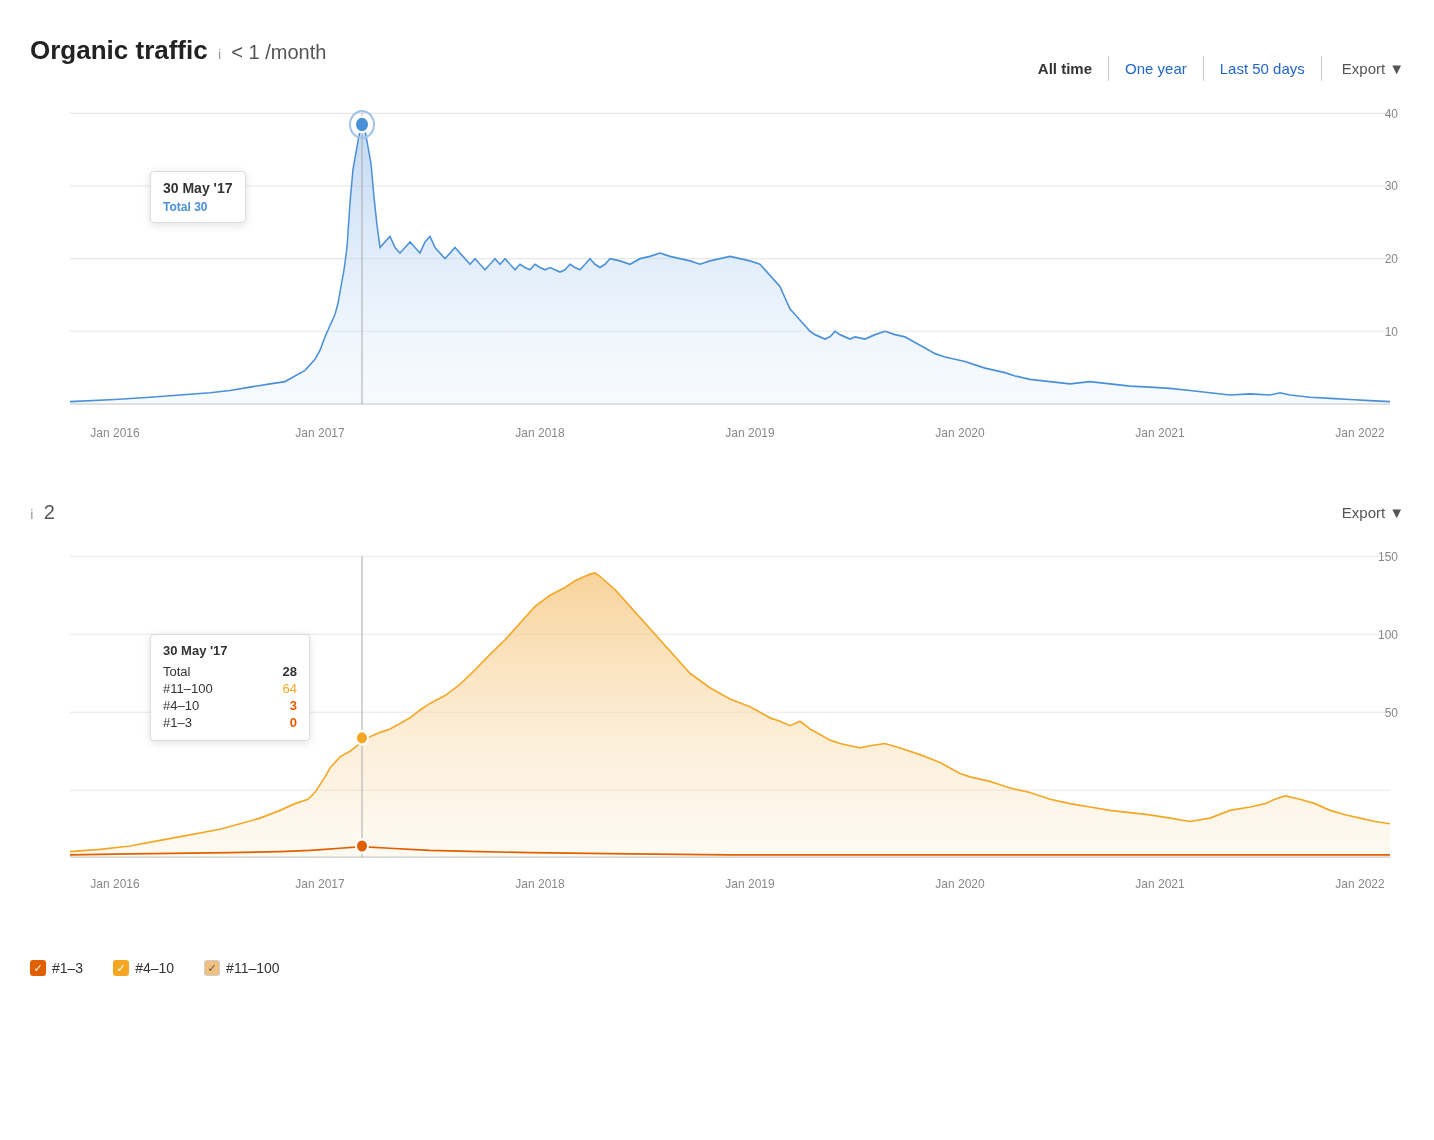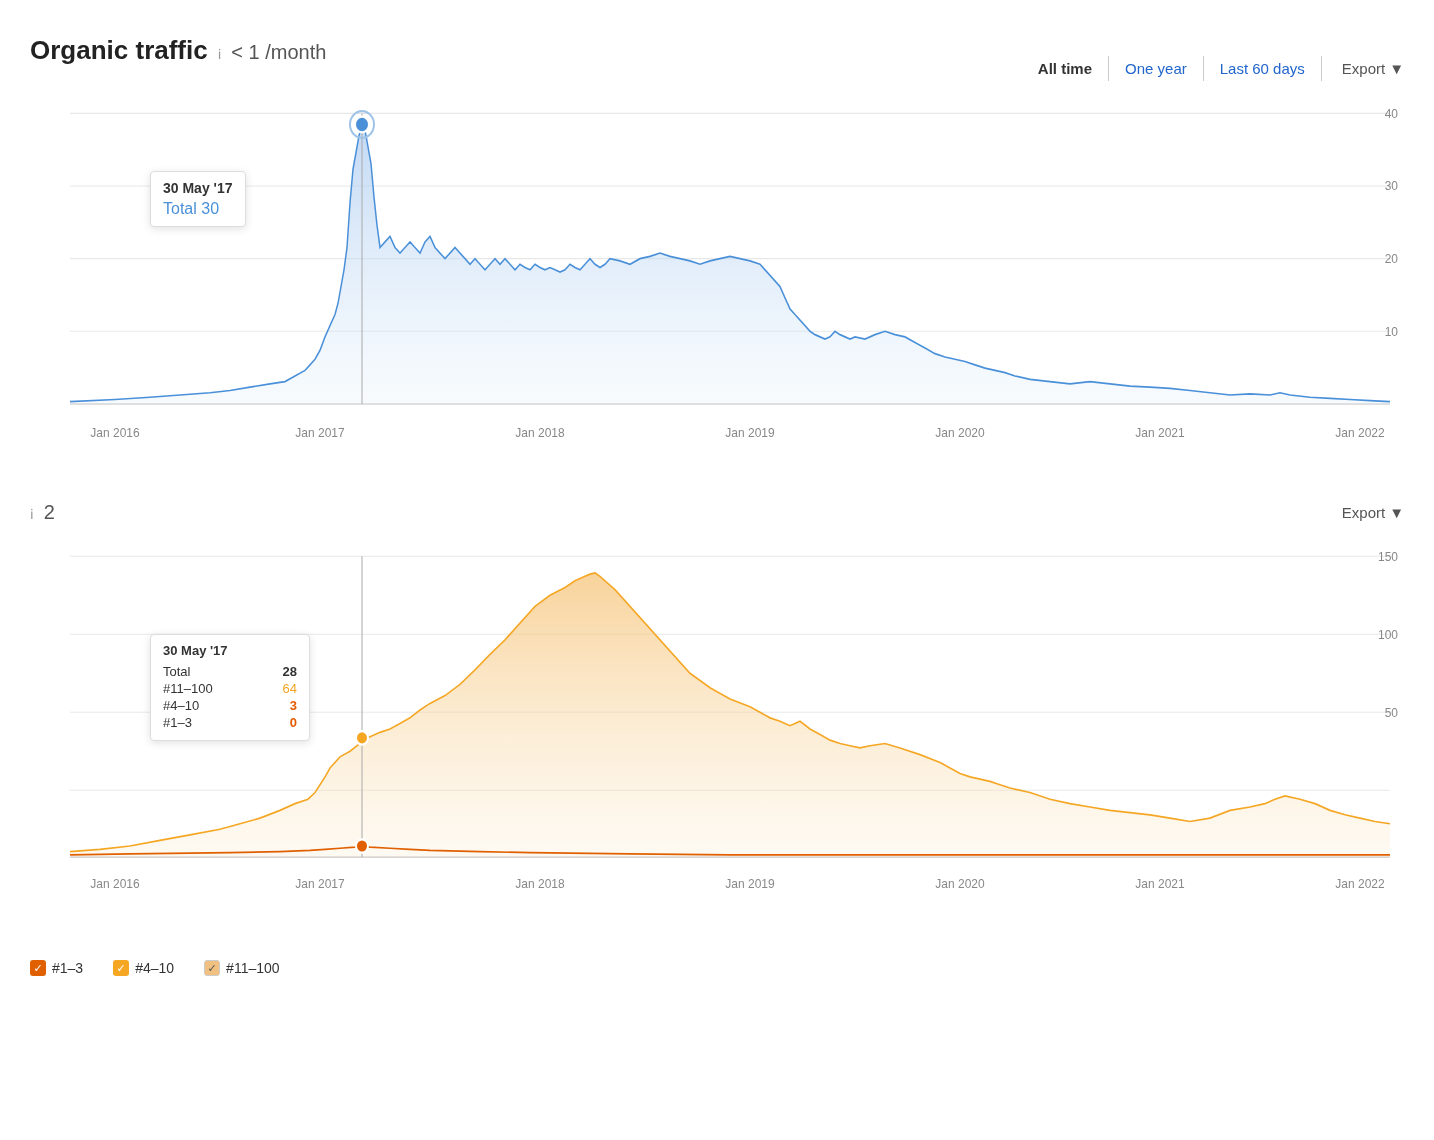--- a/index.html
+++ b/index.html
@@ -97,22 +97,22 @@
       pointer-events: none;
       margin-top: 20px;
     }
     .tooltip-date {
       font-weight: 600;
       margin-bottom: 4px;
       color: #333;
     }
     .tooltip-value-blue {
       color: #4a90d9;
-      font-weight: 400;
-      font-size: 16px;
+      font-weight: 700;
+      font-size: 12px;
     }
     .tooltip-label {
       color: #333;
     }
 
     
     .section2-header {
       display: flex;
       align-items: center;
       justify-content: space-between;
@@ -171,21 +171,21 @@
 
 <div class="section-header">
   <div class="section-title-group">
     <span class="section-title">Organic traffic</span>
     <span class="info-icon">ℹ</span>
     <span class="section-subtitle">&lt; 1 /month</span>
   </div>
   <div class="time-controls">
     <button class="time-btn active">All time</button>
     <button class="time-btn">One year</button>
-    <button class="time-btn">Last 60 days</button>
+    <button class="time-btn">Last 50 days</button>
     <button class="export-btn">
       <span>Export</span>
       <span>▼</span>
     </button>
   </div>
 </div>
 
 <div class="chart-container">
   <svg class="chart-svg" viewBox="0 0 1374 340" preserveAspectRatio="none">
     <defs>

